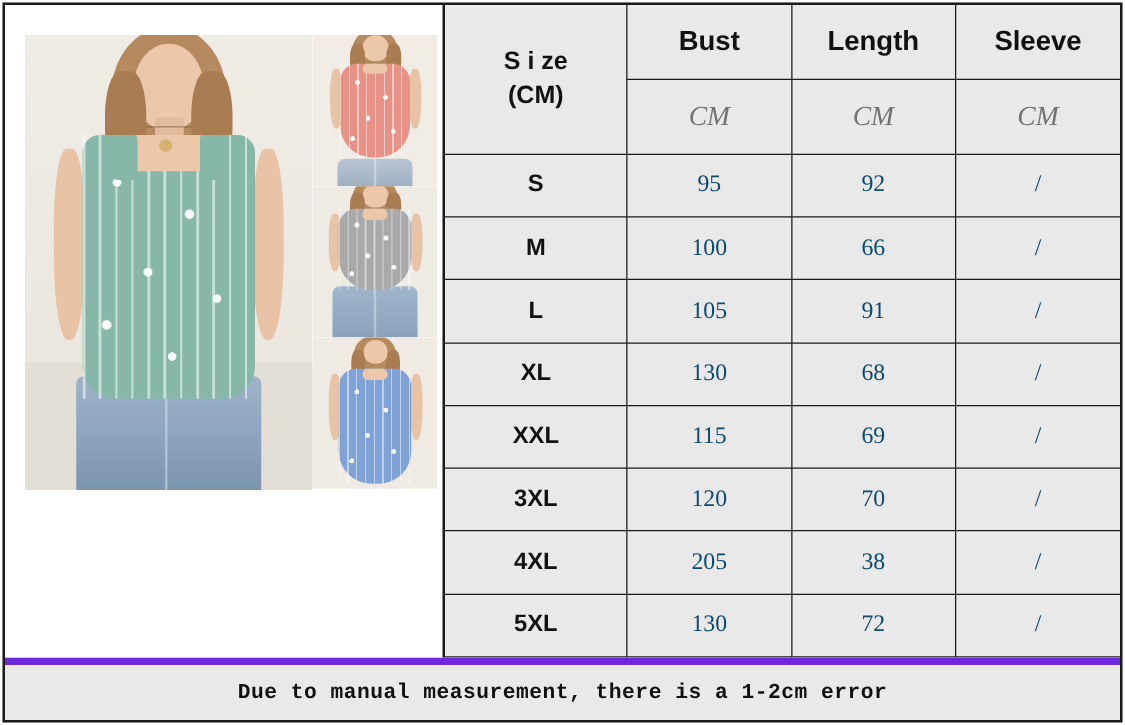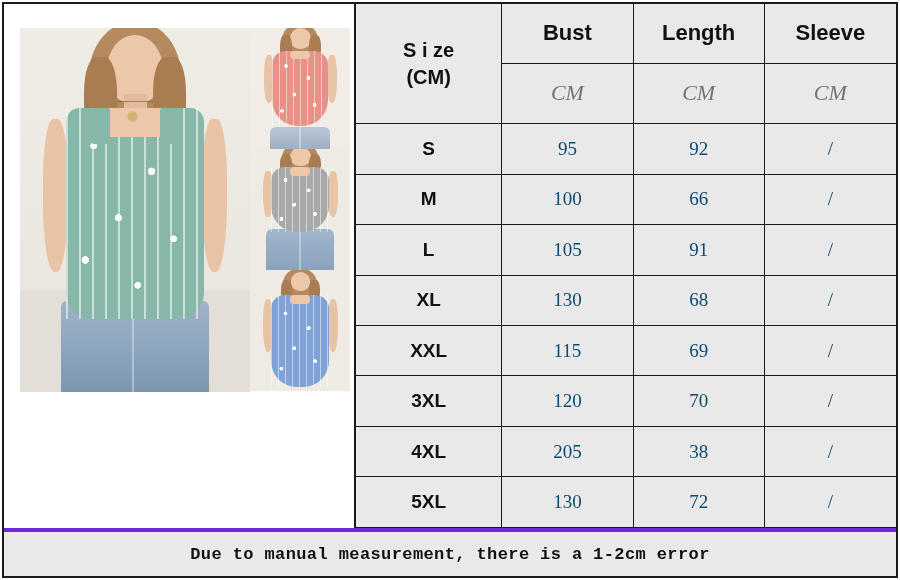--- a/index.html
+++ b/index.html
@@ -237,21 +237,21 @@
   }
   .val-cell {
     font-family: "Liberation Serif", serif;
     font-size: 19px;
     color: #0c4a6e;
   }
   .footer-bar {
     flex: 0 0 44px;
     height: 44px;
     background: #e9e9e9;
-    border-top: 4px solid #6d28d9;
+    border-top: 6px solid #6d28d9;
     display: flex;
     align-items: center;
     justify-content: center;
   }
   .footer-bar .note {
     font-family: "Liberation Mono", monospace;
     font-weight: bold;
     font-size: 17px;
     color: #111;
     letter-spacing: 0.4px;

